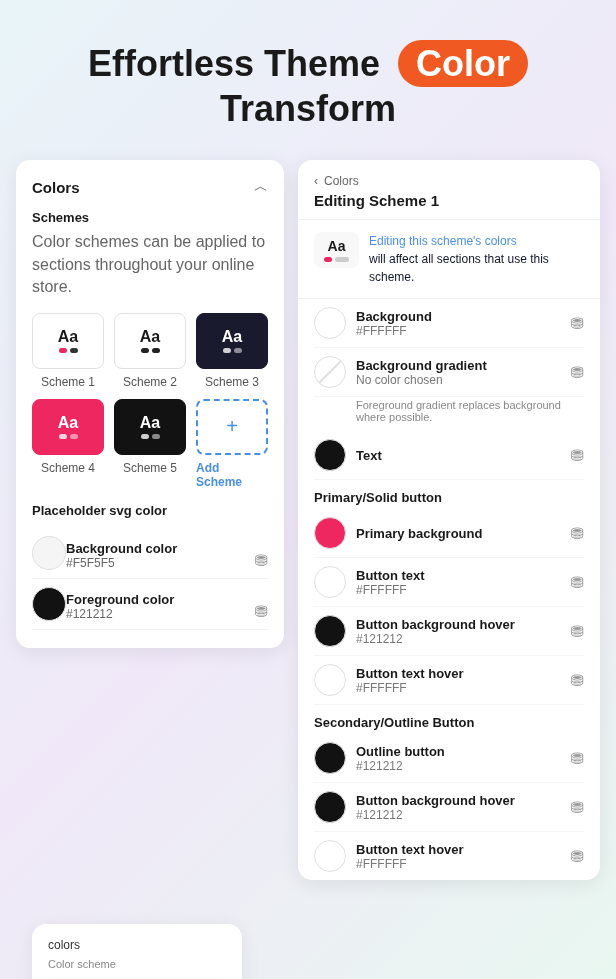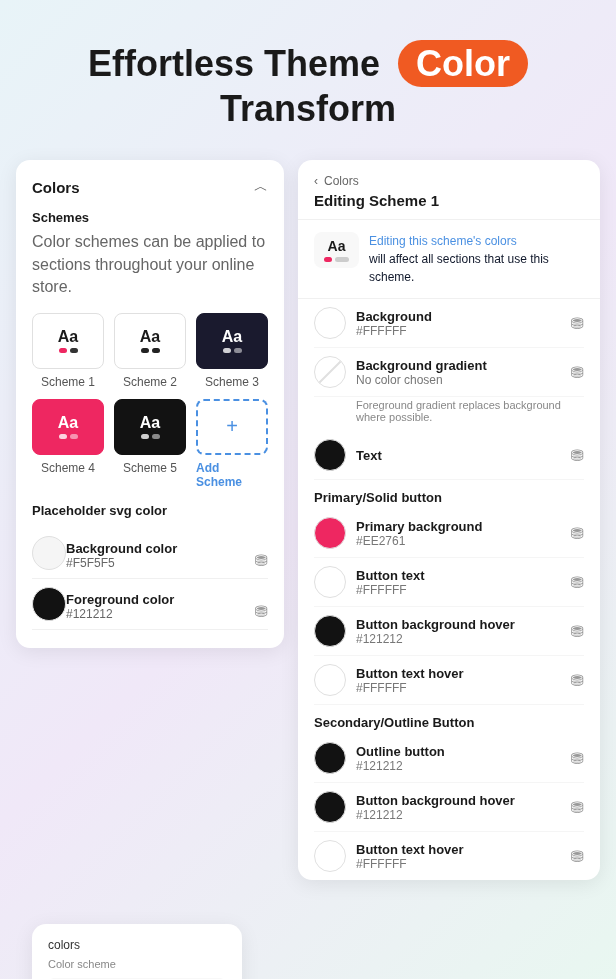--- a/index.html
+++ b/index.html
@@ -523,21 +523,20 @@
         </div>
         <span class="db-icon">⛃</span>
       </div>
 
       <div class="right-section-label">Primary/Solid button</div>
 
       <div class="right-color-row">
         <div class="right-swatch pink"></div>
         <div class="right-color-info">
           <div class="right-color-name">Primary background</div>
-          <div class="right-color-value">#EE2761</div>
         </div>
         <span class="db-icon">⛃</span>
       </div>
 
       <div class="right-color-row">
         <div class="right-swatch white"></div>
         <div class="right-color-info">
           <div class="right-color-name">Button text</div>
           <div class="right-color-value">#FFFFFF</div>
         </div>

